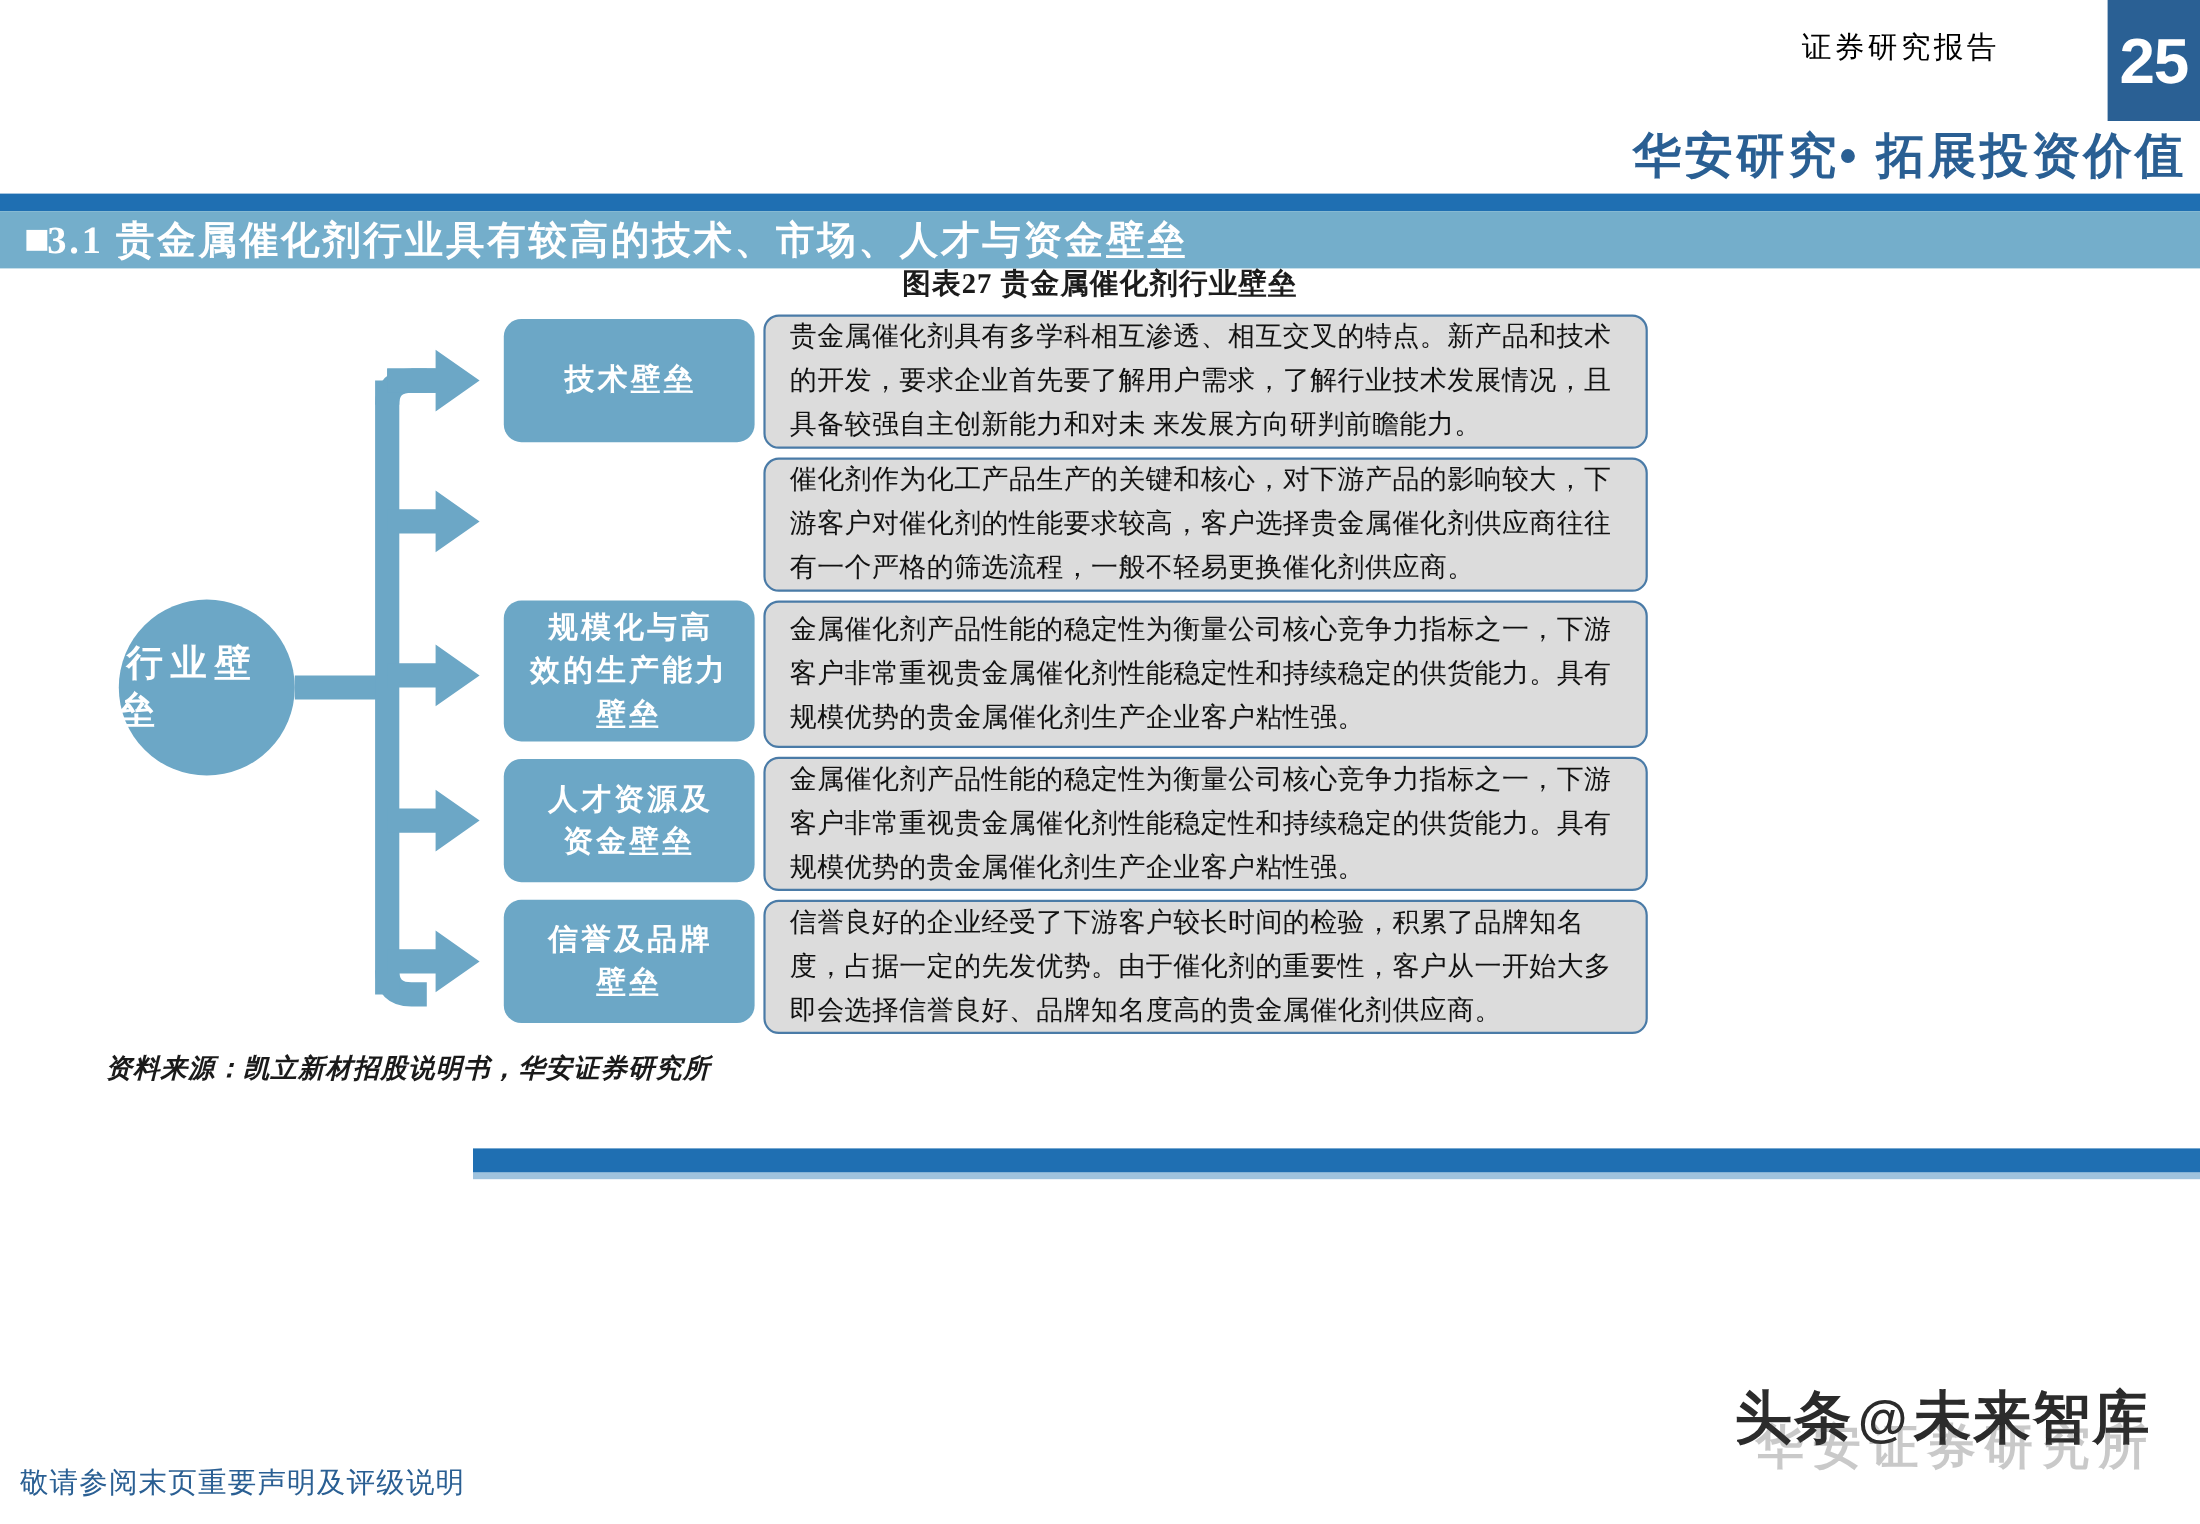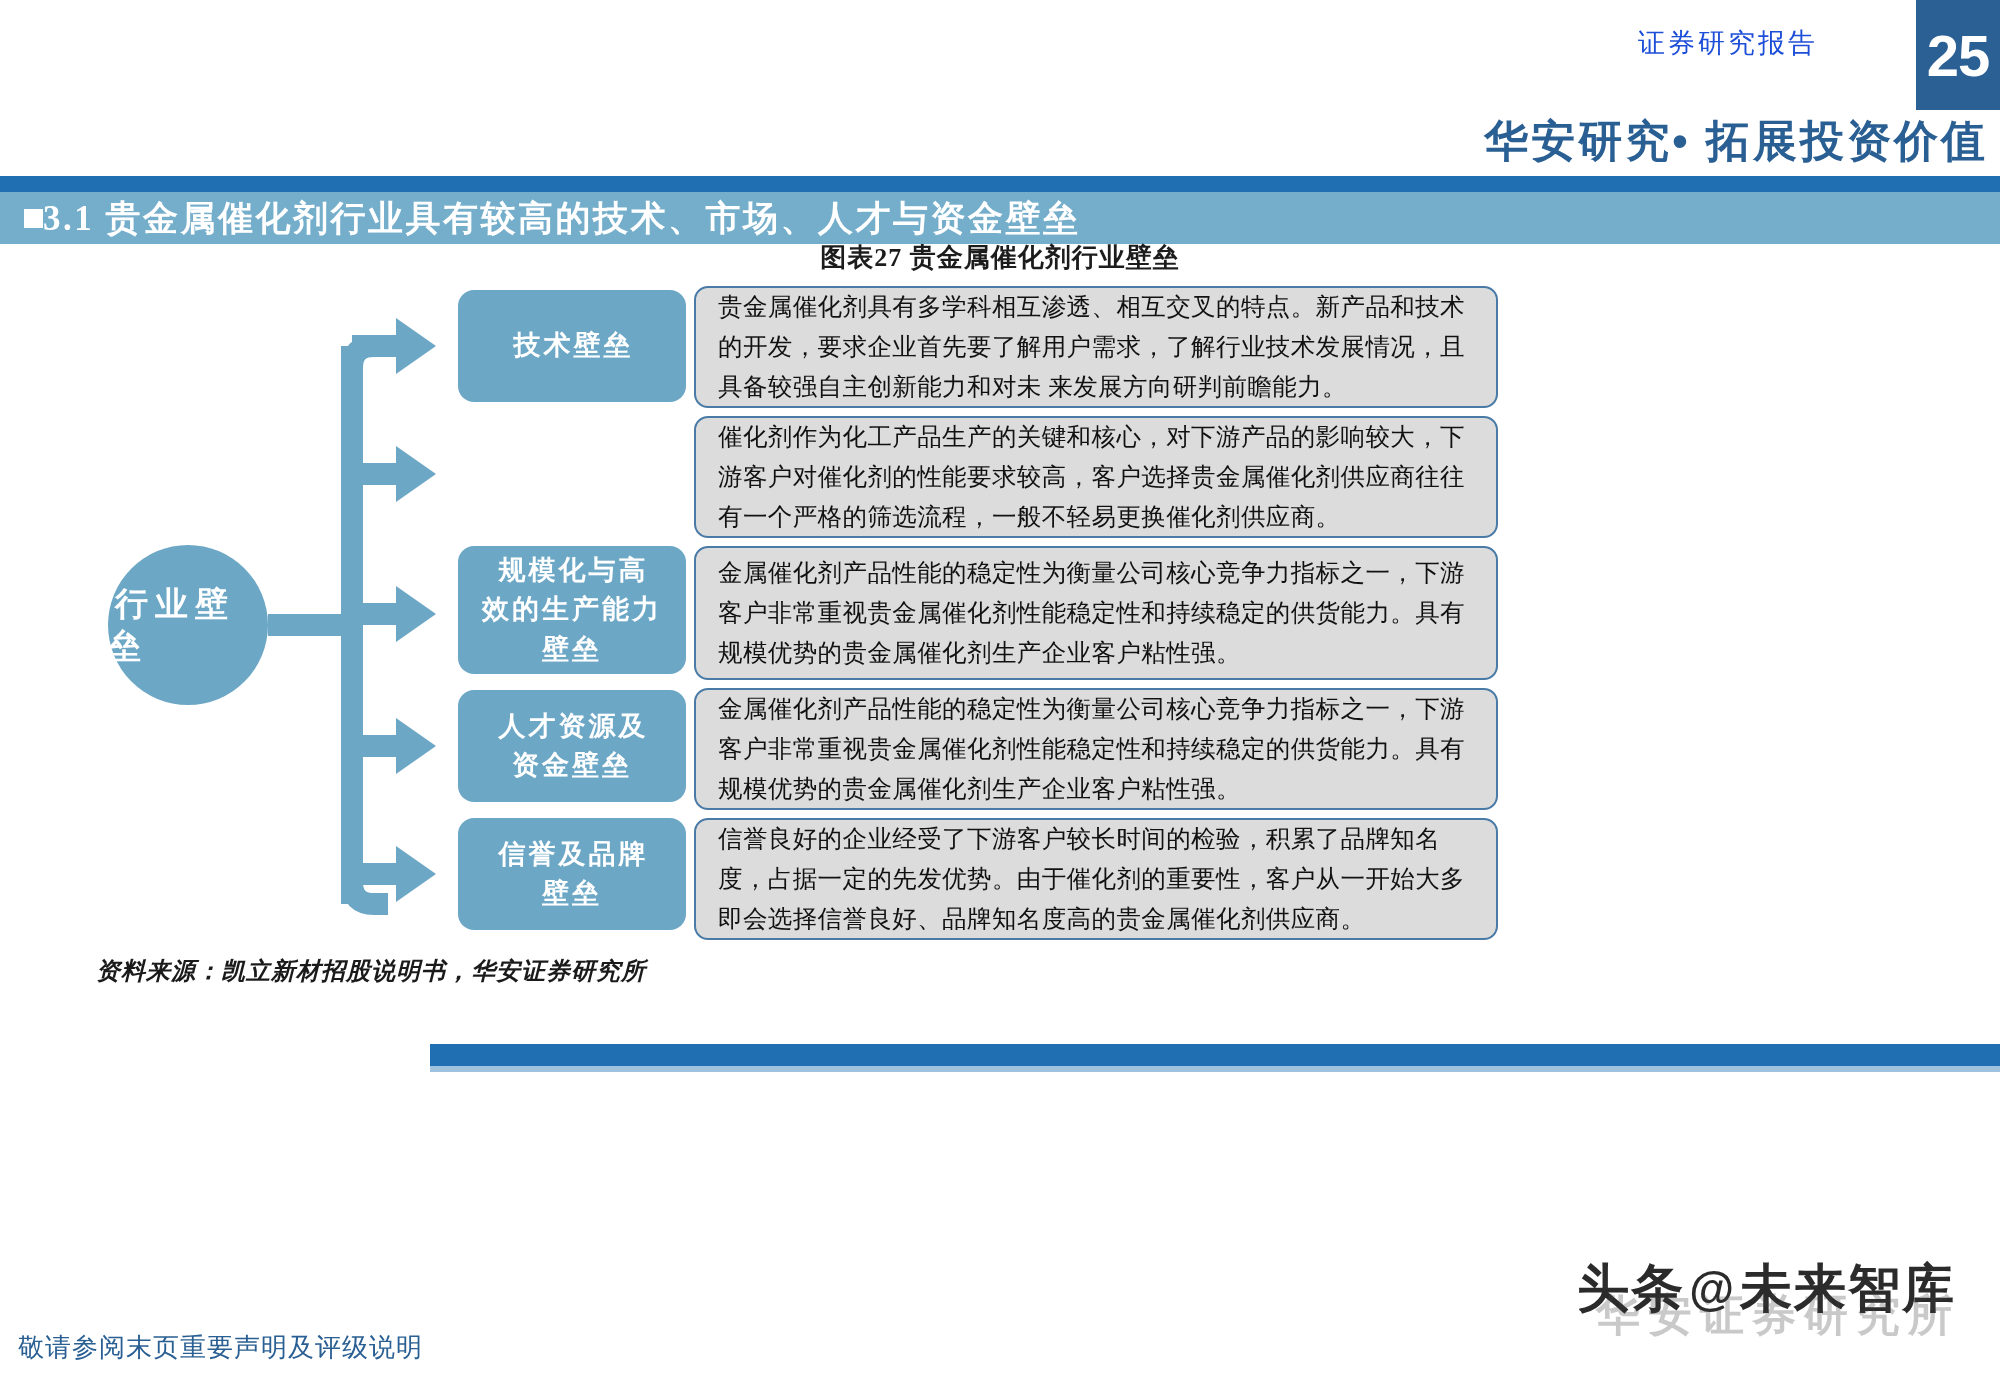--- a/index.html
+++ b/index.html
@@ -77,21 +77,21 @@
     letter-spacing: 2.5px;
     color: #111111;
     margin-top: 4px;
   }
 
   #report-kind {
     position: absolute;
     right: 182px; top: 25px;
     font-size: 27px;
     letter-spacing: 3px;
-    color: #1d4ed8;
+    color: #000000;
     font-family: "Liberation Serif", "DejaVu Serif", serif;
   }
   #page-badge {
     position: absolute;
     right: 0; top: 0;
     width: 84px; height: 110px;
     background: #2a6094;
     color: #ffffff;
     display: flex;
     align-items: center;

